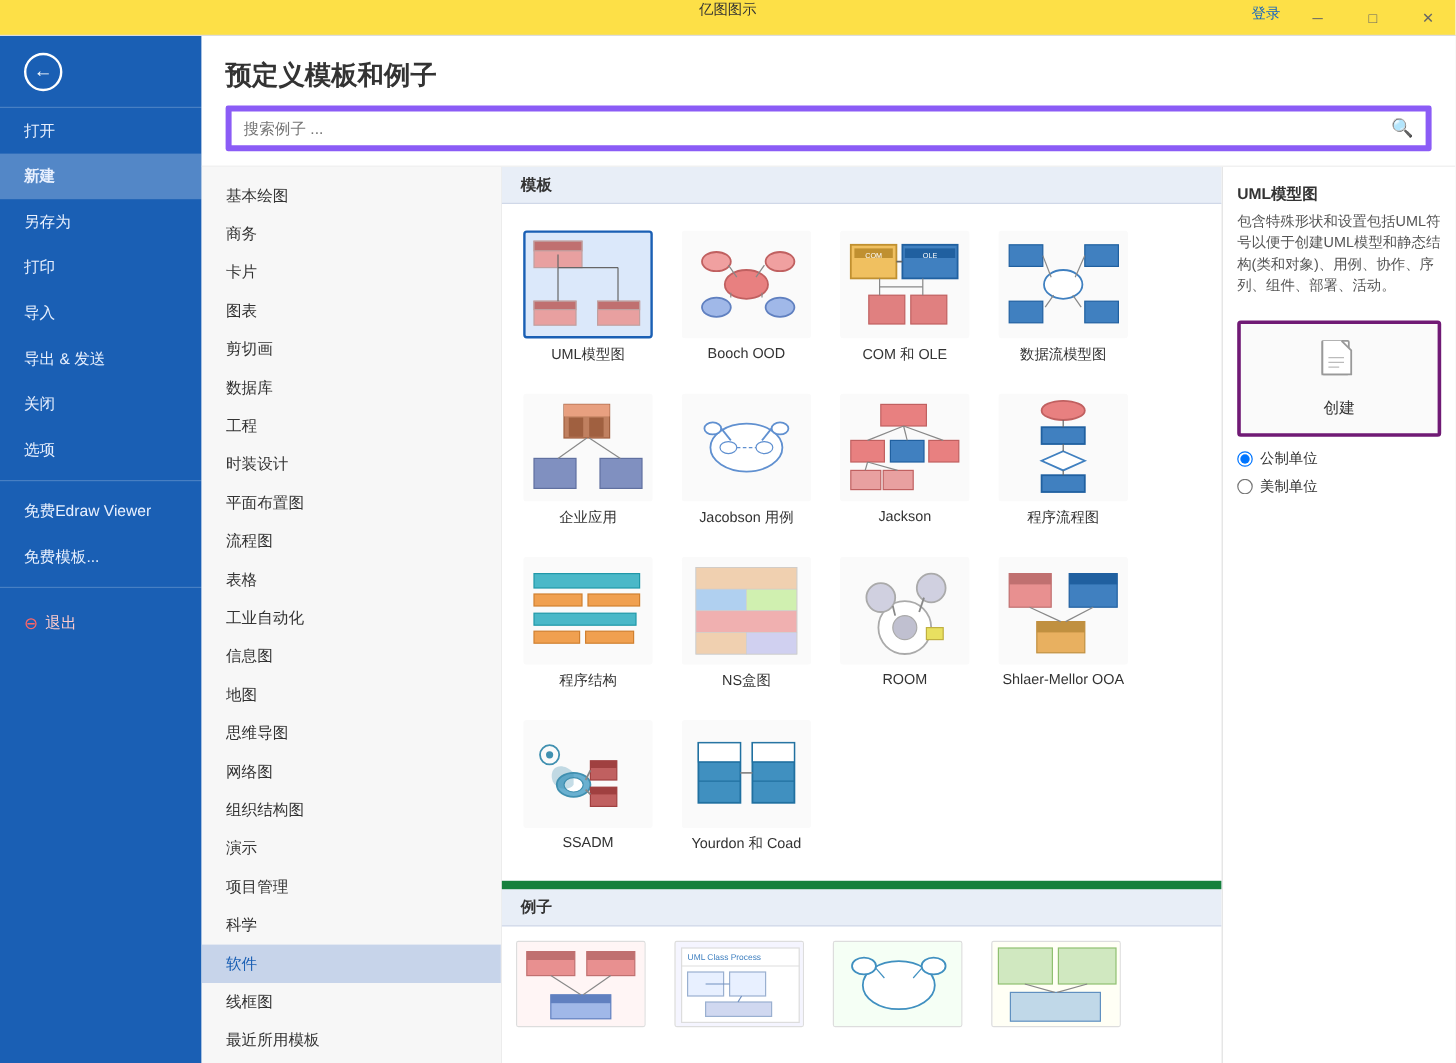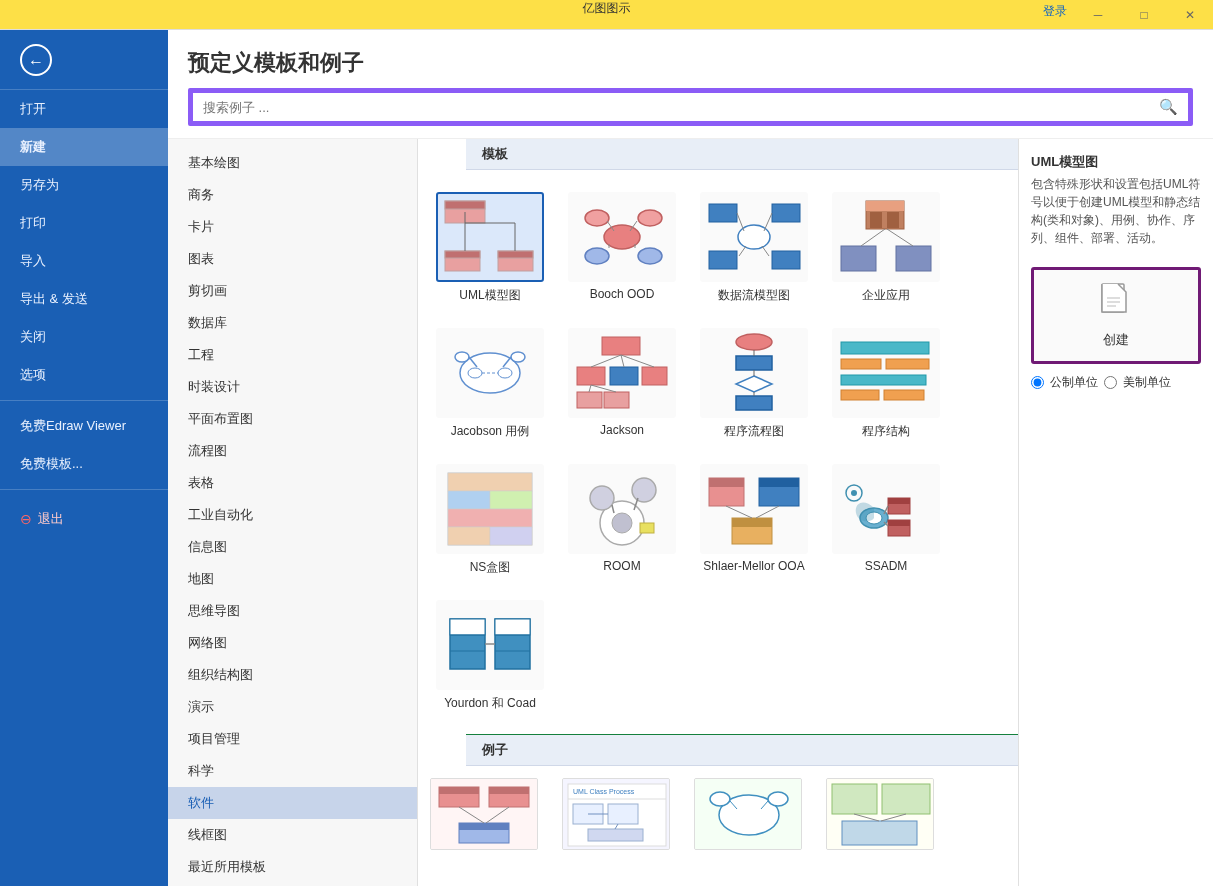--- a/index.html
+++ b/index.html
@@ -120,21 +120,20 @@
     .section-header {
       background: #e8eef7;
       padding: 6px 16px;
       font-size: 13px;
       font-weight: bold;
       color: #333;
       border-bottom: 1px solid #d0d8e8;
       position: sticky;
       top: 0;
       z-index: 2;
-      margin-left: 48px;
     }
     .templates-grid {
       display: flex;
       flex-wrap: wrap;
       padding: 16px 12px;
       gap: 12px;
     }
     .template-item {
       width: 120px;
       display: flex;
@@ -176,31 +175,31 @@
       justify-content: center;
       border: 3px solid #701a75;
       border-radius: 3px;
       padding: 12px;
       cursor: pointer;
       margin-top: 10px;
       background: #fafafa;
     }
     .create-btn-icon { font-size: 28px; color: #555; }
     .create-btn-label { font-size: 13px; color: #333; margin-top: 4px; }
-    .radio-group { display: flex; gap: 6px; }
+    .radio-group { display: flex; flex-direction: column; gap: 6px; }
     .radio-item { display: flex; align-items: center; gap: 6px; font-size: 12px; color: #333; cursor: pointer; }
     .radio-item input { cursor: pointer; }
 
     
     ::-webkit-scrollbar { width: 8px; }
     ::-webkit-scrollbar-track { background: #f0f0f0; }
     ::-webkit-scrollbar-thumb { background: #bbb; border-radius: 4px; }
 
     
-    .examples-section { border-top: 1px solid #15803d; }
+    .examples-section { border-top: 7px solid #15803d; }
     .examples-grid {
       display: flex;
       padding: 12px;
       gap: 12px;
     }
     .example-item {
       width: 120px;
       cursor: pointer;
     }
     .example-thumb {
@@ -320,20 +319,39 @@
                 <ellipse cx="78" cy="60" rx="12" ry="8" fill="#a0b8e8" stroke="#6080c0" stroke-width="1.5"></ellipse>
                 <line x1="35" y1="25" x2="42" y2="35" stroke="#888" stroke-width="1"></line>
                 <line x1="65" y1="25" x2="58" y2="35" stroke="#888" stroke-width="1"></line>
                 <line x1="37" y1="48" x2="37" y2="52" stroke="#888" stroke-width="1"></line>
                 <line x1="63" y1="48" x2="63" y2="52" stroke="#888" stroke-width="1"></line>
               </svg>
             </div>
             <div class="template-label">Booch OOD</div>
           </div>
 
+          <div class="template-item">
+            <div class="template-thumb">
+              <svg width="100" height="82" viewBox="0 0 100 82">
+                <rect x="5" y="8" width="38" height="28" fill="#f0c060" stroke="#c09030" stroke-width="1.5"></rect>
+                <rect x="8" y="11" width="32" height="8" fill="#c09030" stroke="none"></rect>
+                <text x="24" y="19" font-size="6" fill="white" text-anchor="middle">COM</text>
+                <rect x="48" y="8" width="46" height="28" fill="#4080c0" stroke="#2060a0" stroke-width="1.5"></rect>
+                <rect x="50" y="11" width="42" height="8" fill="#2060a0" stroke="none"></rect>
+                <text x="71" y="19" font-size="6" fill="white" text-anchor="middle">OLE</text>
+                <line x1="43" y1="22" x2="48" y2="22" stroke="#666" stroke-width="1.5"></line>
+                <rect x="20" y="50" width="30" height="24" fill="#e08080" stroke="#c06060" stroke-width="1"></rect>
+                <rect x="55" y="50" width="30" height="24" fill="#e08080" stroke="#c06060" stroke-width="1"></rect>
+                <line x1="29" y1="36" x2="29" y2="50" stroke="#888" stroke-width="1"></line>
+                <line x1="65" y1="36" x2="65" y2="50" stroke="#888" stroke-width="1"></line>
+                <line x1="29" y1="43" x2="65" y2="43" stroke="#888" stroke-width="1"></line>
+              </svg>
+            </div>
+            <div class="template-label">COM 和 OLE</div>
+          </div>
 
           <div class="template-item">
             <div class="template-thumb">
               <svg width="100" height="82" viewBox="0 0 100 82">
                 <rect x="5" y="8" width="28" height="18" fill="#4080c0" stroke="#2060a0" stroke-width="1"></rect>
                 <rect x="68" y="8" width="28" height="18" fill="#4080c0" stroke="#2060a0" stroke-width="1"></rect>
                 <rect x="5" y="55" width="28" height="18" fill="#4080c0" stroke="#2060a0" stroke-width="1"></rect>
                 <rect x="68" y="55" width="28" height="18" fill="#4080c0" stroke="#2060a0" stroke-width="1"></rect>
                 <ellipse cx="50" cy="41" rx="16" ry="12" fill="white" stroke="#4080c0" stroke-width="1.5"></ellipse>
                 <line x1="33" y1="17" x2="40" y2="35" stroke="#888" stroke-width="1" marker-end="url(#arr)"></line>

